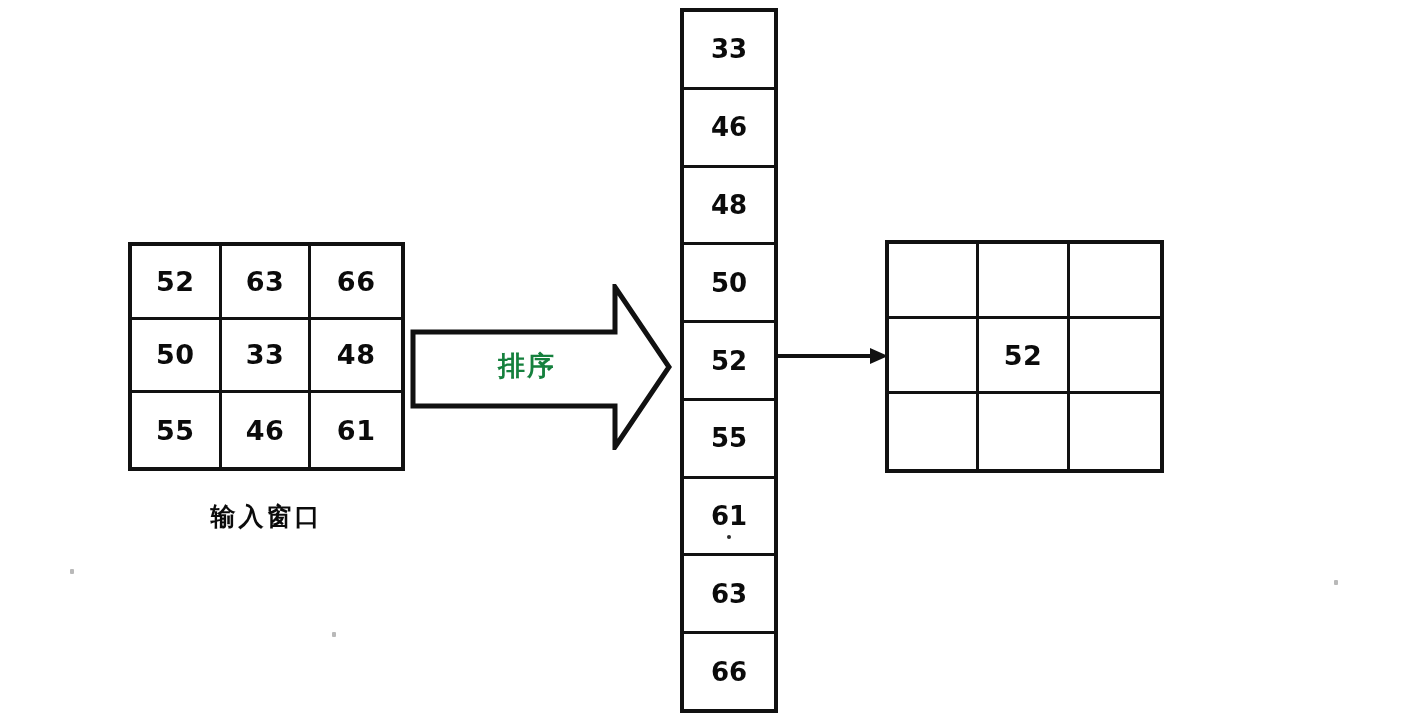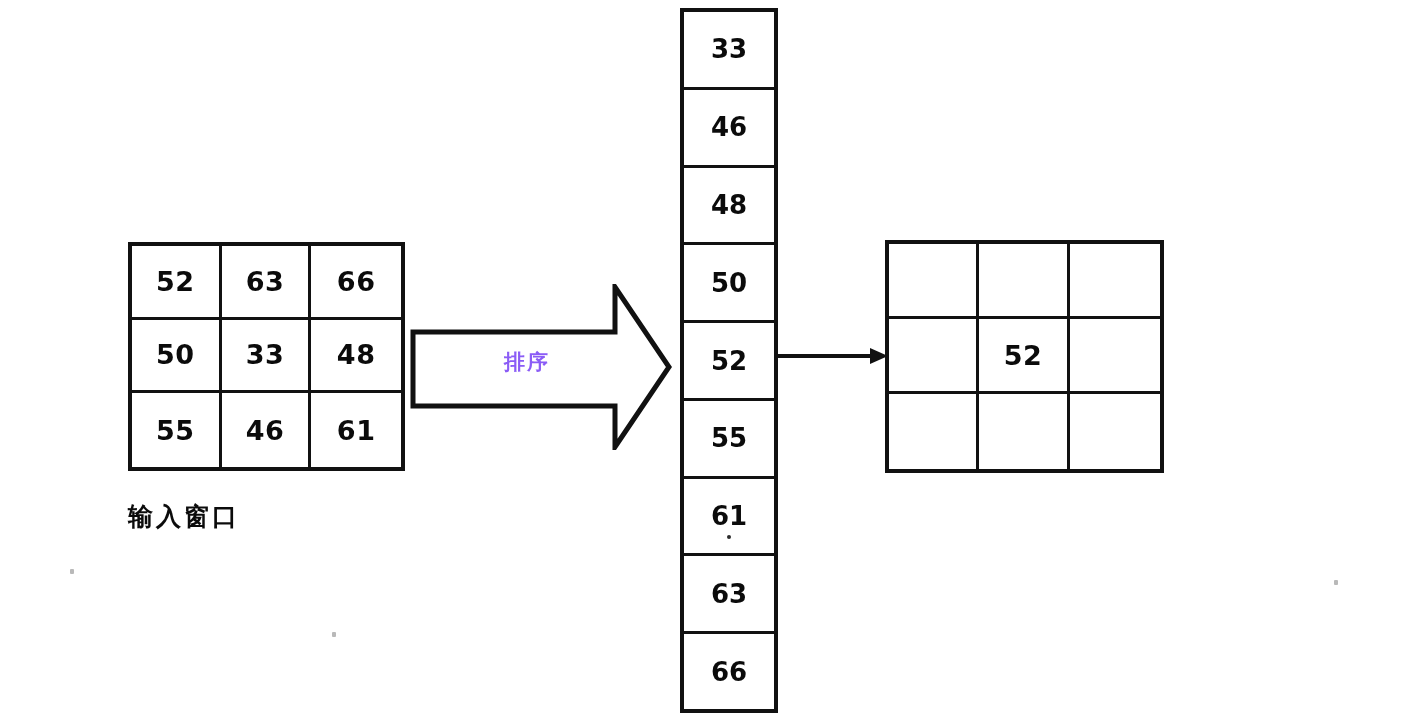--- a/index.html
+++ b/index.html
@@ -81,44 +81,44 @@
     width: 262px;
     height: 166px;
   }
   #sort-arrow svg { display: block; width: 100%; height: 100%; }
   #sort-arrow-label {
     position: absolute;
     left: 462px;
     top: 348px;
     width: 130px;
     text-align: center;
-    font-size: 21px;
+    font-size: 27px;
     font-weight: 700;
-    color: #8b5cf6;
+    color: #15803d;
     letter-spacing: 2px;
   }
 
   
   #median-arrow {
     position: absolute;
     left: 776px;
     top: 345px;
     width: 112px;
     height: 22px;
   }
   #median-arrow svg { display: block; width: 100%; height: 100%; }
 
   
   .caption {
     position: absolute;
     font-size: 25px;
     font-weight: 700;
     color: #0b0b0b;
     letter-spacing: 3px;
-    text-align: left;
+    text-align: center;
   }
   #input-caption  { left: 128px; top: 500px; width: 277px; }
   #output-caption { left: 885px; top: 500px; width: 279px; }
 
   
   .speck {
     position: absolute;
     width: 4px;
     height: 5px;
     background: #b9b9b9;

